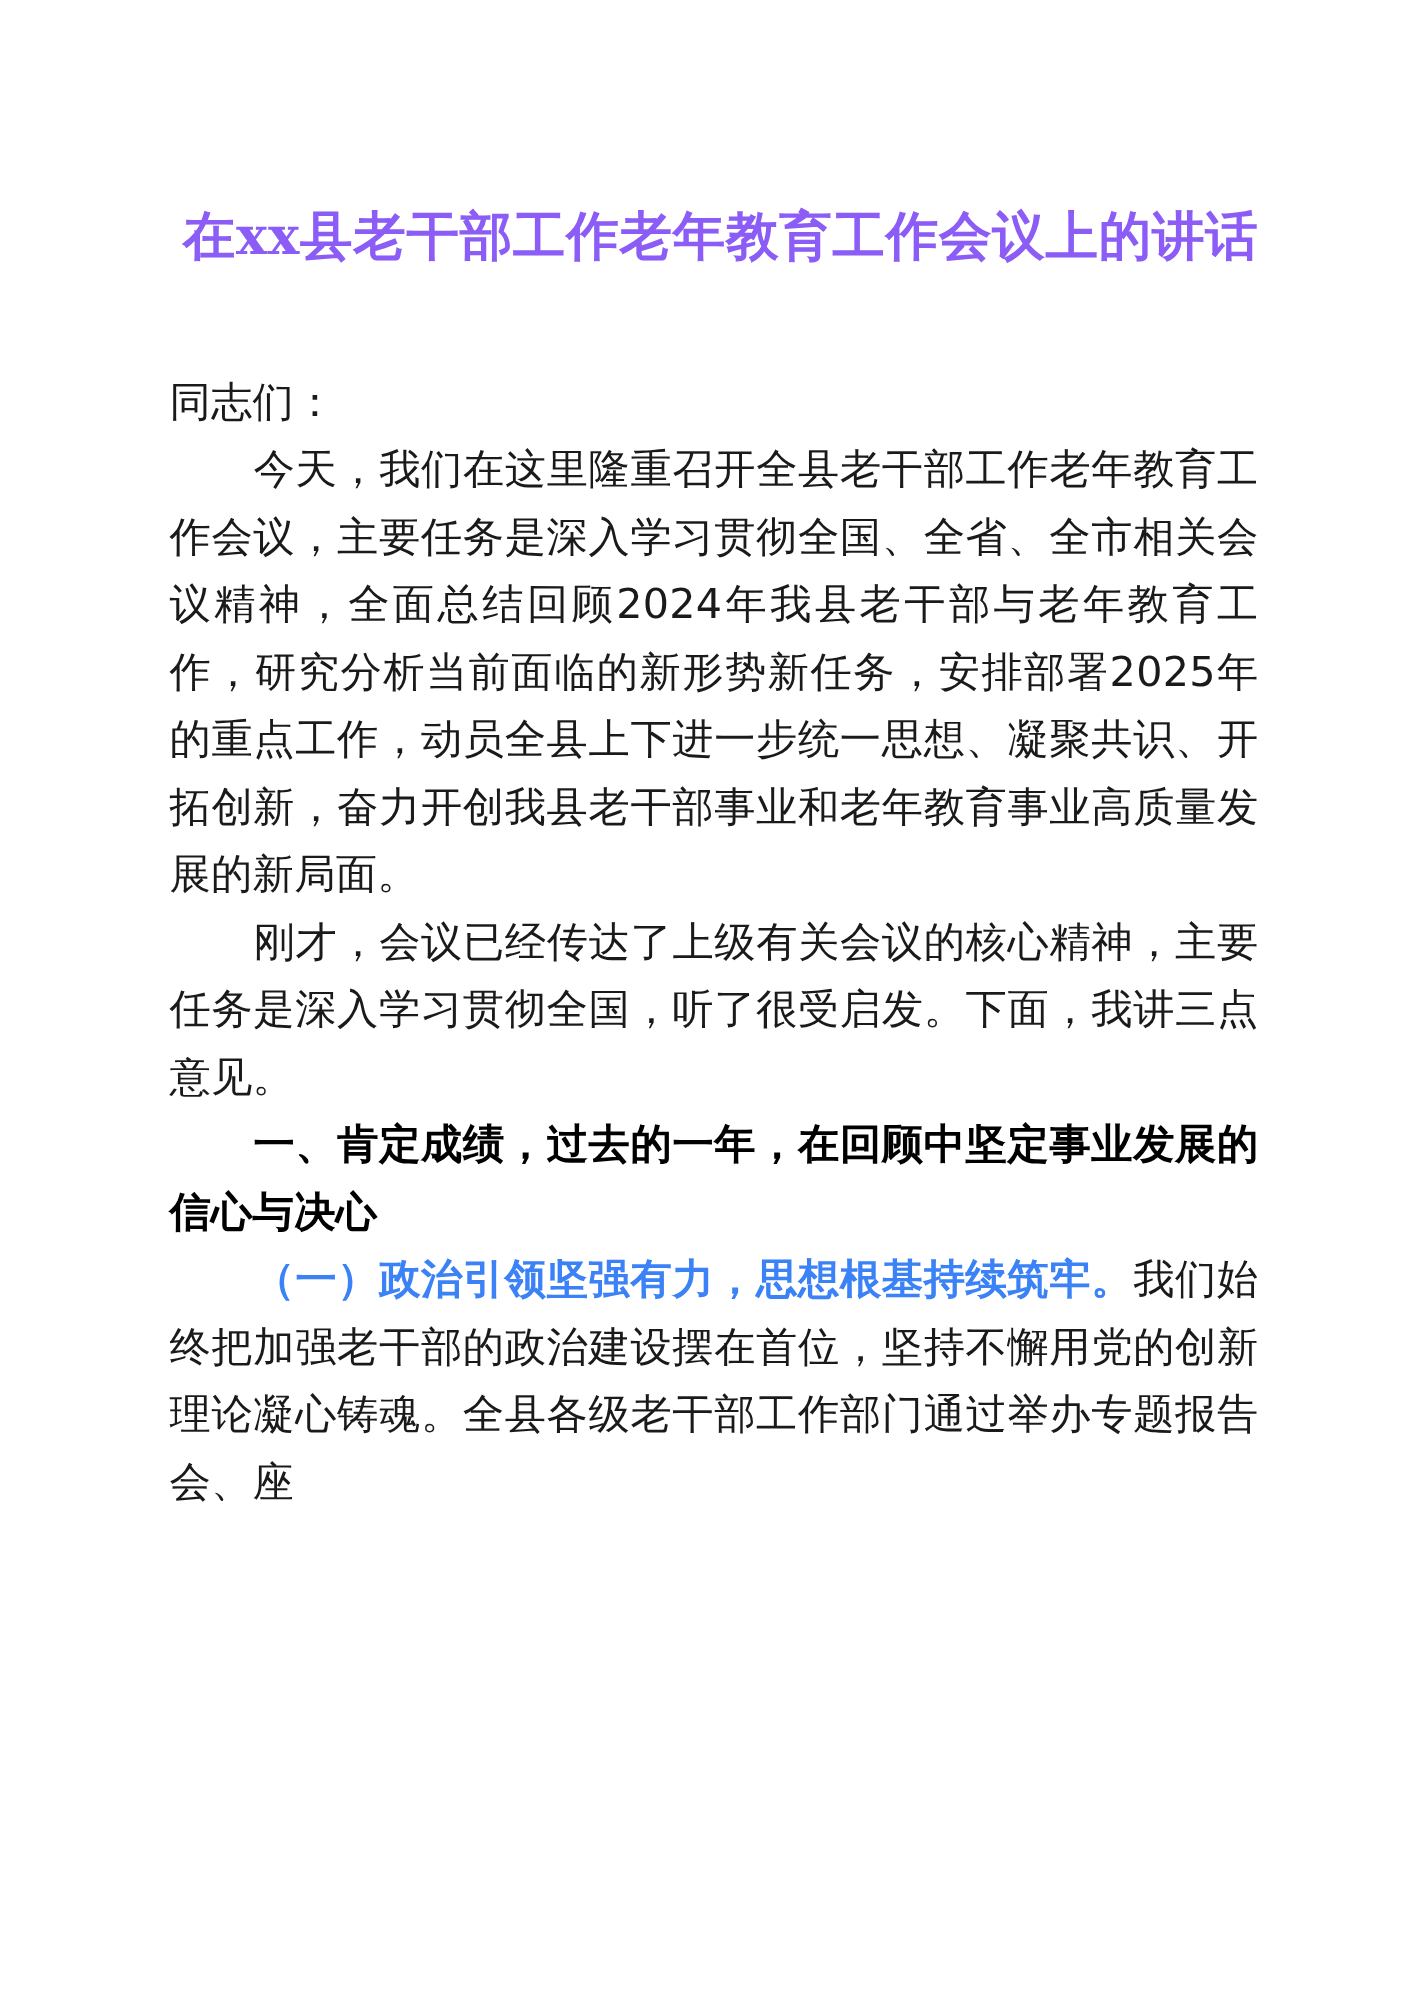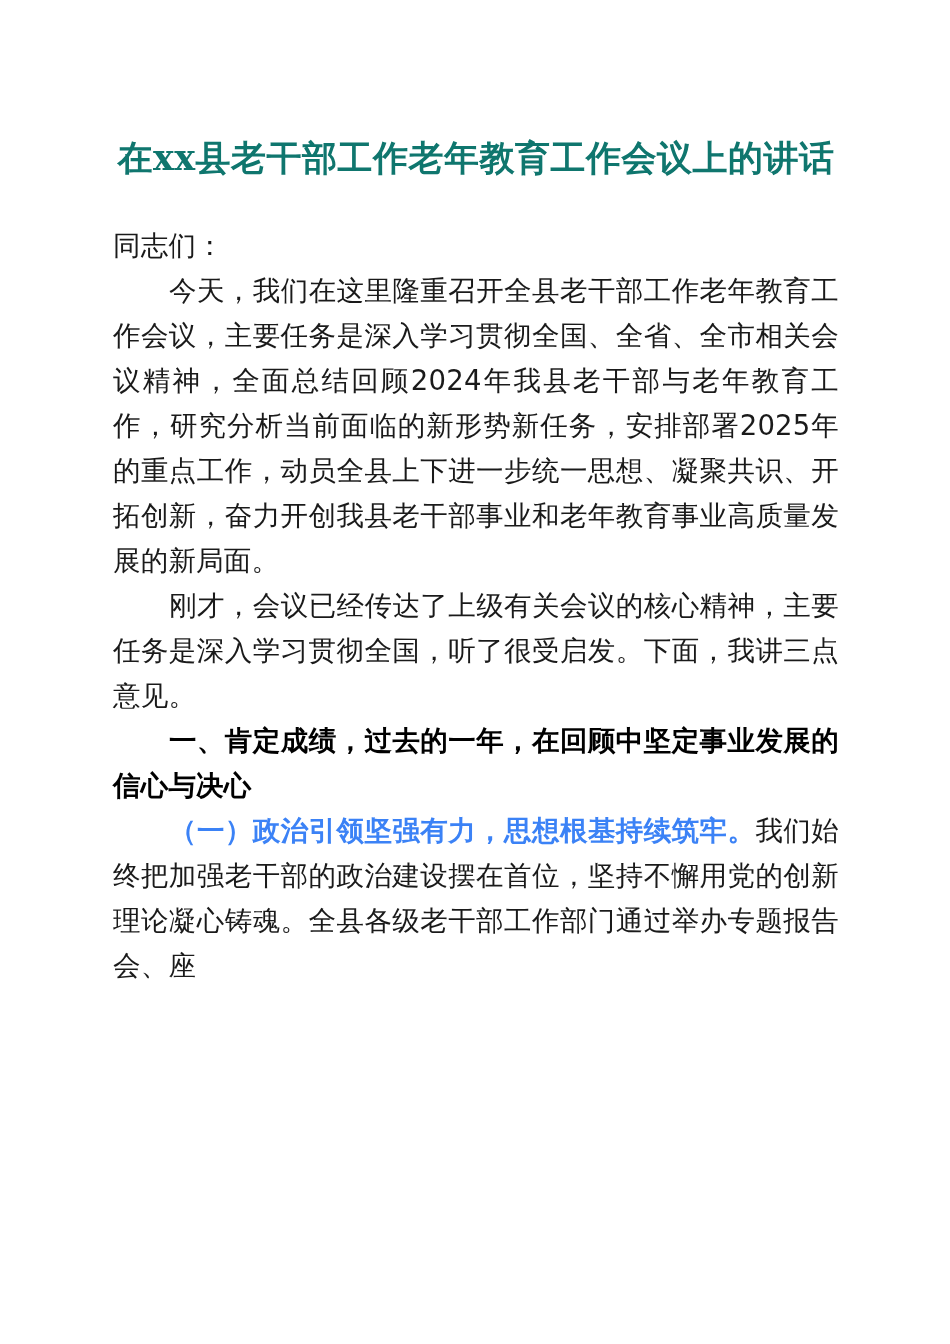--- a/index.html
+++ b/index.html
@@ -21,30 +21,30 @@
     top: 0;
     width: 726px;
   }
 
   
   .doc-title {
     font-family: "DejaVu Serif", "Liberation Serif", serif;
     font-weight: bold;
     font-size: 35px;
     line-height: 59px;
-    text-align: center;
-    color: #0f766e;
+    text-align: right;
+    color: #8b5cf6;
     margin: 0;
     padding-top: 128px;
     letter-spacing: 0.5px;
   }
 
   
   .body-block {
-    margin-top: 36px;
+    margin-top: 59px;
   }
   p.para {
     font-family: "DejaVu Sans", "Liberation Sans", sans-serif;
     font-size: 27.5px;
     line-height: 45px;
     color: #1a1a1a;
     margin: 0;
     text-align: justify;
     text-justify: inter-character;
     letter-spacing: 0.2px;

